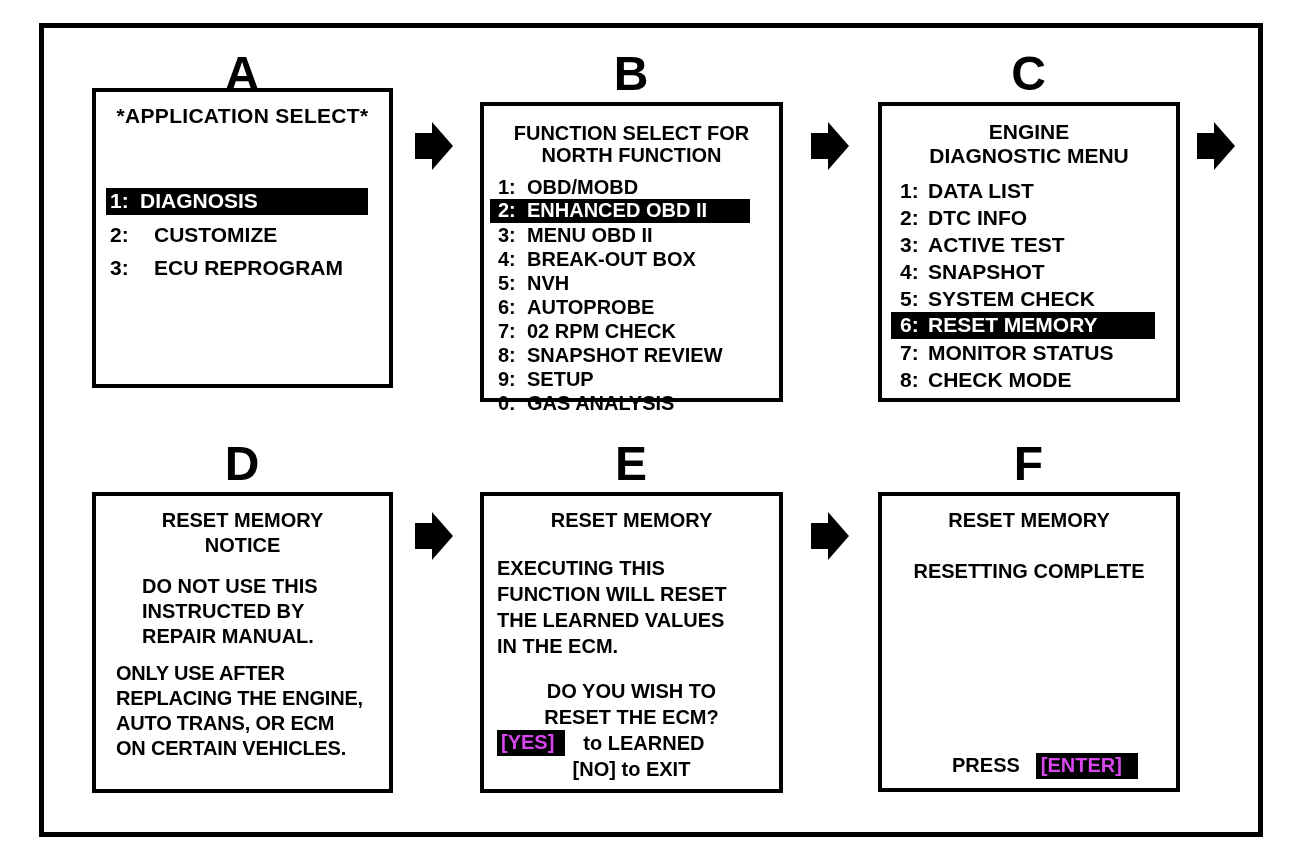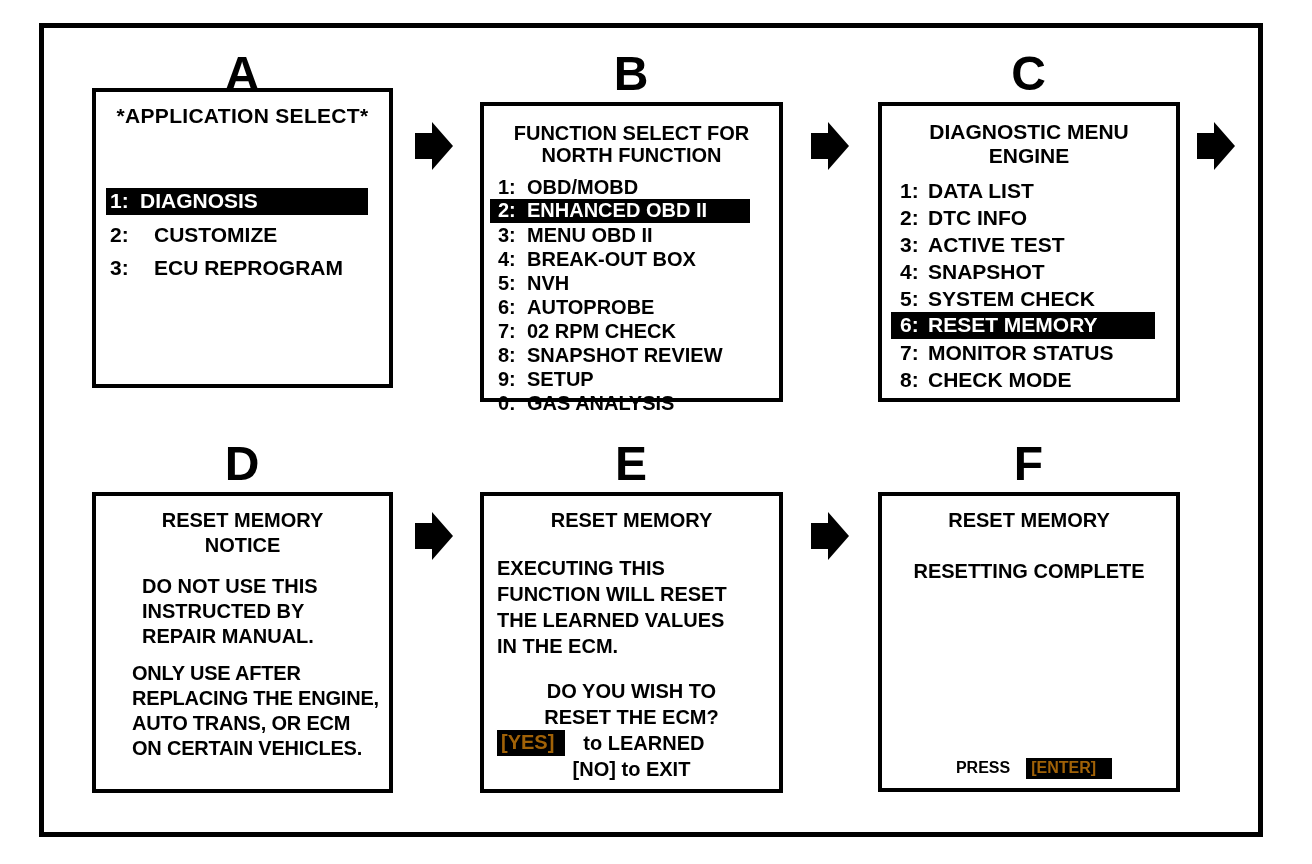--- a/index.html
+++ b/index.html
@@ -64,29 +64,29 @@
   .menu-b .mitem{height:24px;}
   .menu-b .num{width:29px;}
   .menu-b .hl{margin-left:-8px;padding:0 0 1px 8px;width:260px;}
   .menu-c{margin-top:9px;padding-left:18px;font-size:21px;}
   .menu-c .mitem{height:27px;}
   .menu-c .num{width:28px;}
   .menu-c .hl{margin-left:-9px;padding:1px 0 2px 9px;width:264px;}
   
   .para{font-size:20px;line-height:25px;}
   #panel-d .para-1{margin-top:16px;padding-left:46px;}
-  #panel-d .para-2{margin-top:12px;padding-left:36px;letter-spacing:-.2px;}
+  #panel-d .para-2{margin-top:12px;padding-left:20px;letter-spacing:-.2px;}
   #panel-e .body-text{margin-top:22px;padding-left:13px;font-size:20px;line-height:26px;}
   #panel-e .question{margin-top:19px;text-align:center;font-size:20px;line-height:26px;}
   .yes-line{display:flex;align-items:center;padding-left:13px;height:26px;font-size:20px;}
-  .chip{display:inline-block;background:#000;color:#a16207;padding:1px 11px 2px 4px;}
+  .chip{display:inline-block;background:#000;color:#d946ef;padding:1px 11px 2px 4px;}
   .yes-line .after-chip{margin-left:18px;}
   .no-line{text-align:center;font-size:20px;line-height:26px;}
   #panel-f .status-line{margin-top:27px;text-align:center;font-size:20px;}
-  .press-line{position:absolute;left:5px;bottom:9px;width:100%;text-align:center;font-size:16px;}
+  .press-line{position:absolute;left:16px;bottom:9px;width:100%;text-align:center;font-size:20px;}
   .press-line .chip{margin-left:16px;padding:1px 16px 2px 5px;}
   .pline{display:block;}
 </style>
 </head>
 <body>
 
 <div id="canvas">
   <div class="outer-border"></div>
 
   <div class="step-letter letter-a">A</div>
@@ -202,22 +202,22 @@
           <span class="mrow">
             <span class="num">0:</span>
             <span class="lbl">GAS ANALYSIS</span>
           </span>
         </div>
     </div>
   </div>
 
   <div id="panel-c" class="panel">
     <div class="ptitle">
+      <span class="tline">ENGINE</span>
       <span class="tline">DIAGNOSTIC MENU</span>
-      <span class="tline">ENGINE</span>
     </div>
     <div class="menu menu-c">
       <div class="mitem">
           <span class="mrow">
             <span class="num">1:</span>
             <span class="lbl">DATA LIST</span>
           </span>
         </div>
       <div class="mitem">
           <span class="mrow">

